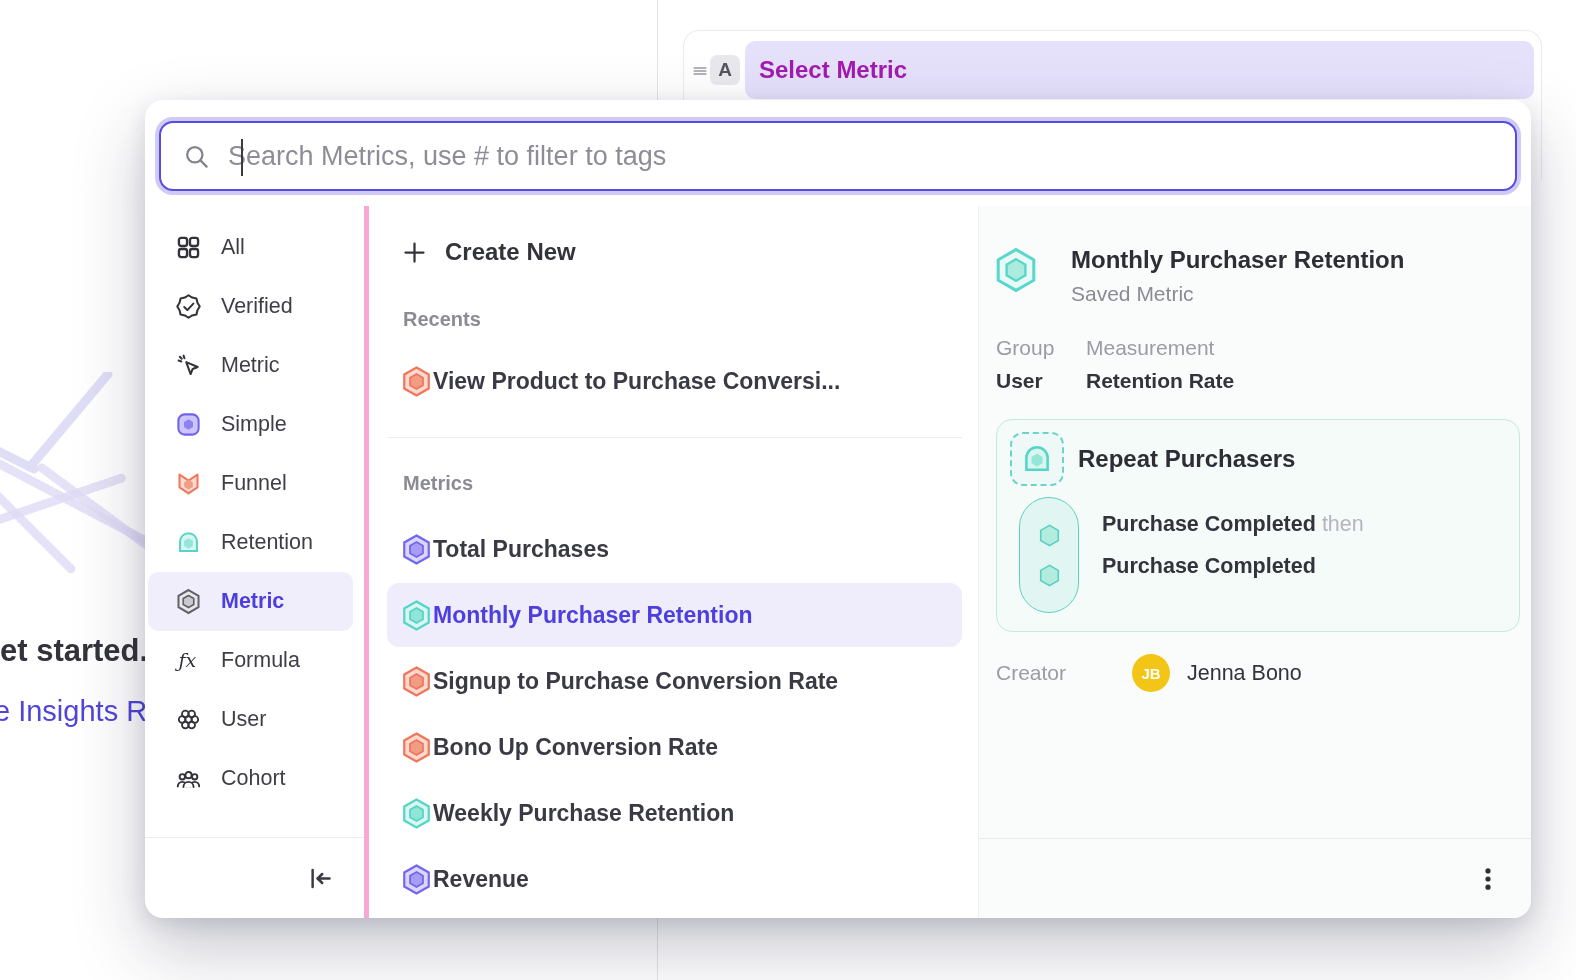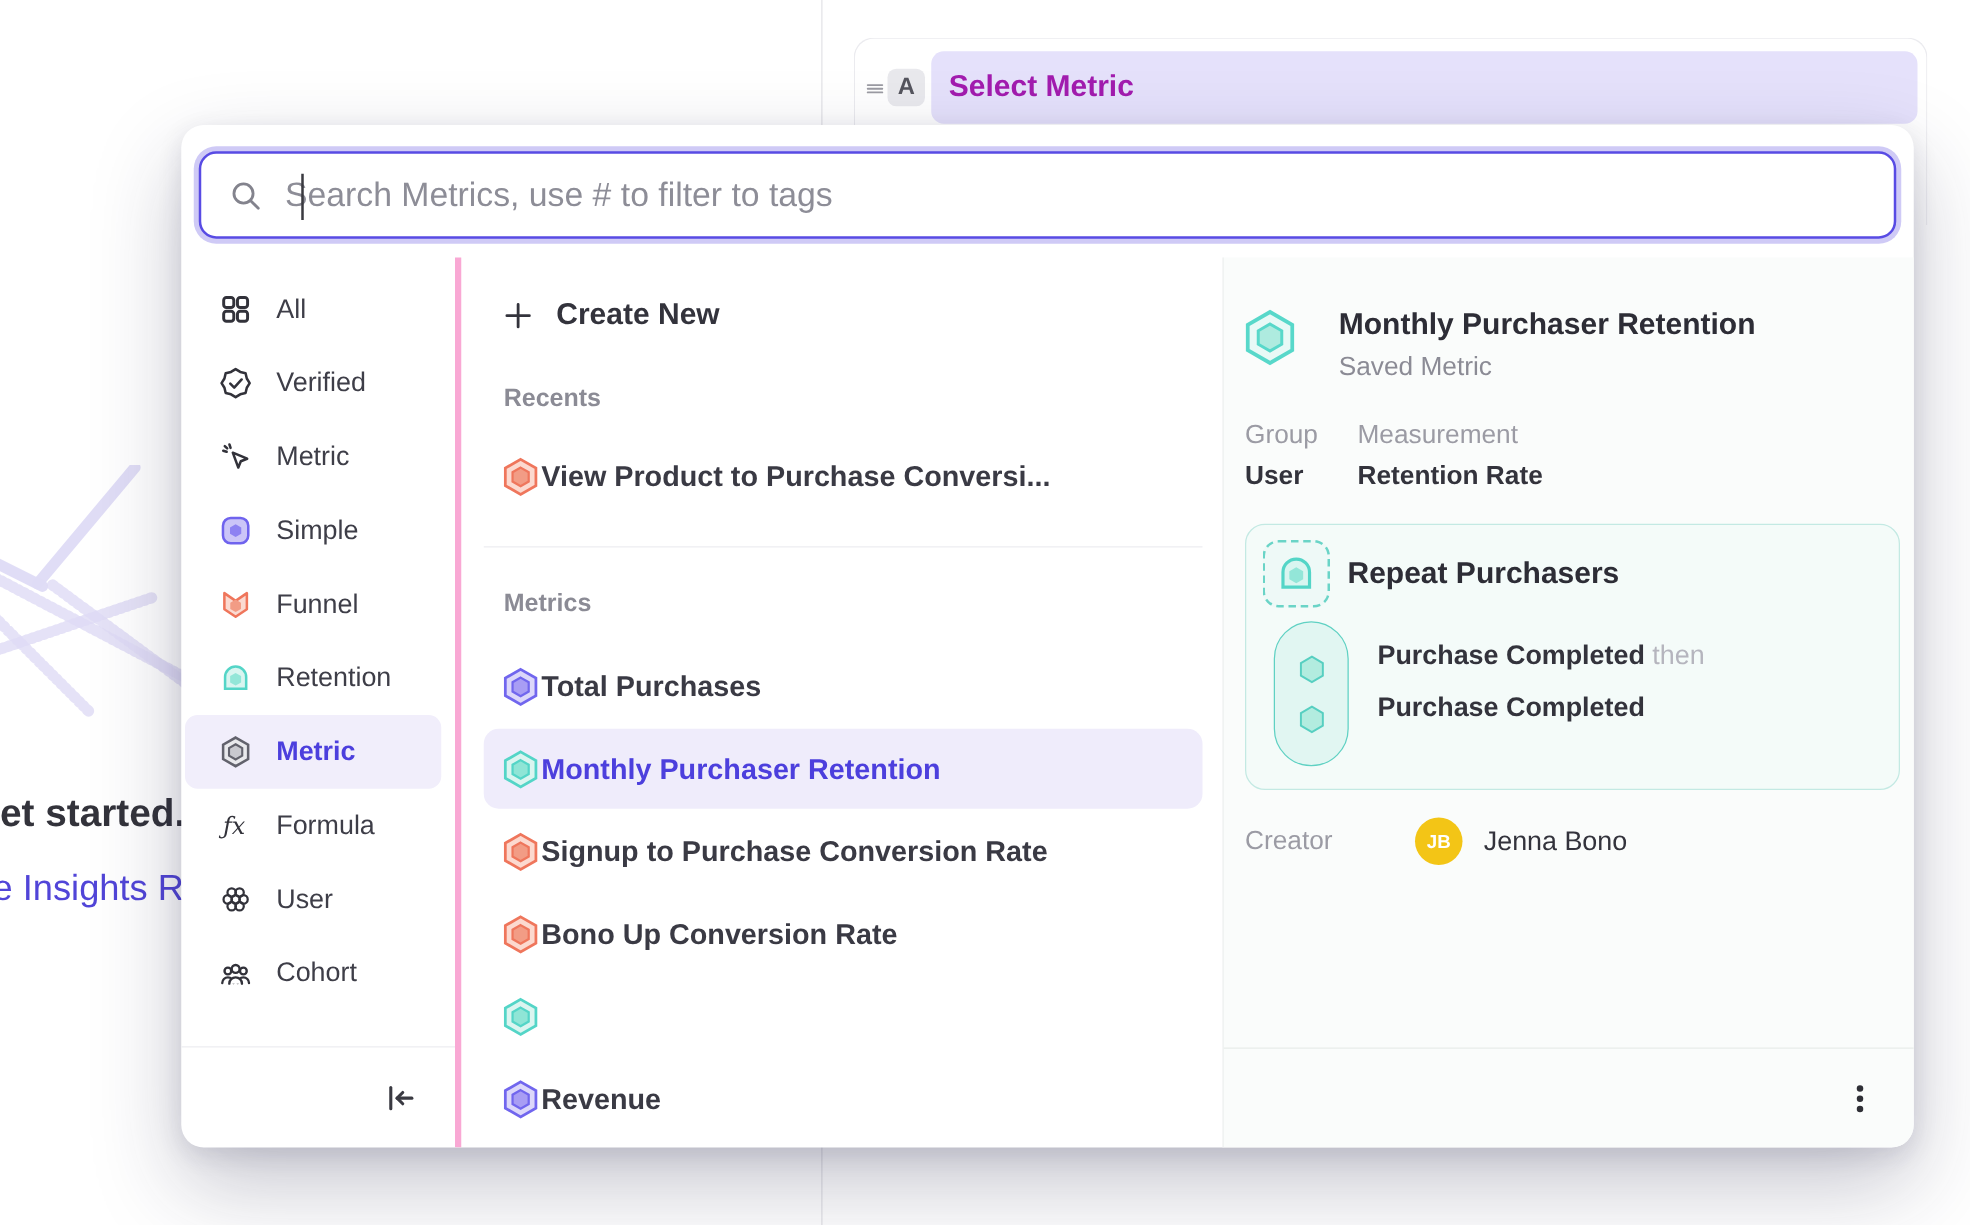--- a/index.html
+++ b/index.html
@@ -301,20 +301,21 @@
             <polygon class="i" points="12,6.6 16.7,9.3 16.7,14.7 12,17.4 7.3,14.7 7.3,9.3" stroke-width="1.3"></polygon>
           </svg>
           <span class="m-label">Bono Up Conversion Rate</span>
         </div>
 
         <div class="m-row">
           <svg class="hx-teal" viewBox="0 0 24 24">
             <polygon class="o" points="12,1.8 20.9,6.9 20.9,17.1 12,22.2 3.1,17.1 3.1,6.9" stroke-width="1.6"></polygon>
             <polygon class="i" points="12,6.6 16.7,9.3 16.7,14.7 12,17.4 7.3,14.7 7.3,9.3" stroke-width="1.3"></polygon>
           </svg>
+          <span class="m-label">Weekly Purchase Retention</span>
         </div>
 
         <div class="m-row">
           <svg class="hx-purple" viewBox="0 0 24 24">
             <polygon class="o" points="12,1.8 20.9,6.9 20.9,17.1 12,22.2 3.1,17.1 3.1,6.9" stroke-width="1.6"></polygon>
             <polygon class="i" points="12,6.6 16.7,9.3 16.7,14.7 12,17.4 7.3,14.7 7.3,9.3" stroke-width="1.3"></polygon>
           </svg>
           <span class="m-label">Revenue</span>
         </div>
       </div>

